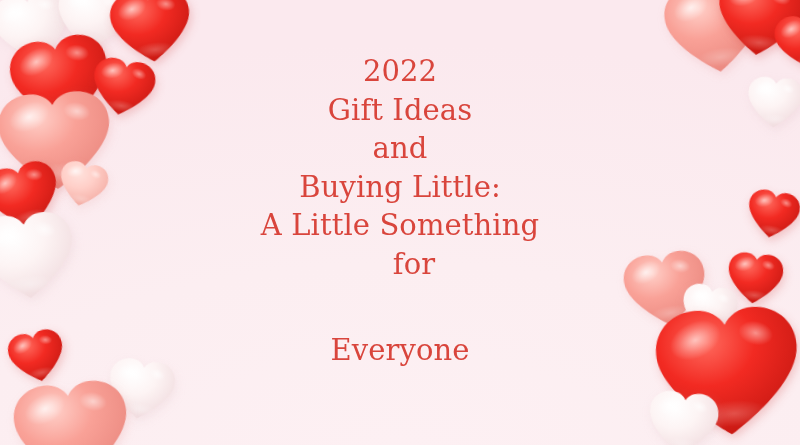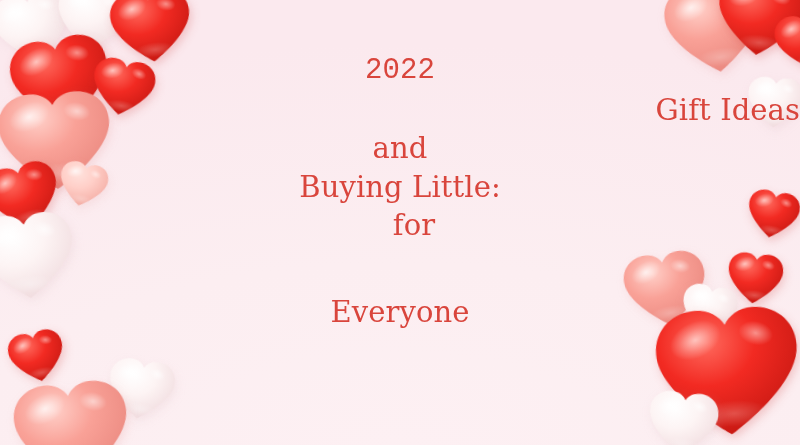--- a/index.html
+++ b/index.html
@@ -689,21 +689,22 @@
           <g clip-path="url(#ch21)">
             <ellipse cx="31" cy="26" rx="17" ry="12" fill="url(#sh21)" transform="rotate(-28 31 26)"></ellipse>
             <ellipse cx="69" cy="24" rx="11" ry="8" fill="url(#s2h21)" transform="rotate(22 69 24)"></ellipse>
             <ellipse cx="52" cy="78" rx="22" ry="9" fill="url(#s2h21)" opacity="0.45"></ellipse>
           </g>
         </svg>
       </div>
     </div>
 
   <div id="title-block">
-      <span class="title-line" style="color: rgb(217, 69, 60); font-family: Liberation Mono, monospace;">2022</span>
-      <span class="title-line" style="color: rgb(217, 69, 60); text-align: right;">Gift Ideas</span>
+      <span class="title-line" style="color: rgb(217, 69, 60);">2022</span>
+      <span class="title-line" style="color: rgb(217, 69, 60);">Gift Ideas</span>
       <span class="title-line" style="color: rgb(217, 69, 60);">and</span>
       <span class="title-line" style="color: rgb(217, 69, 60);">Buying Little:</span>
+      <span class="title-line" style="color: rgb(217, 69, 60);">A Little Something</span>
       <span class="title-line" style="color: rgb(217, 69, 60); padding-left: 28px;">for</span>
       <span class="title-line" style="color: rgb(217, 69, 60); margin-top: 48px;">Everyone</span>
     </div>
 
 </div>
 
 </body></html>

